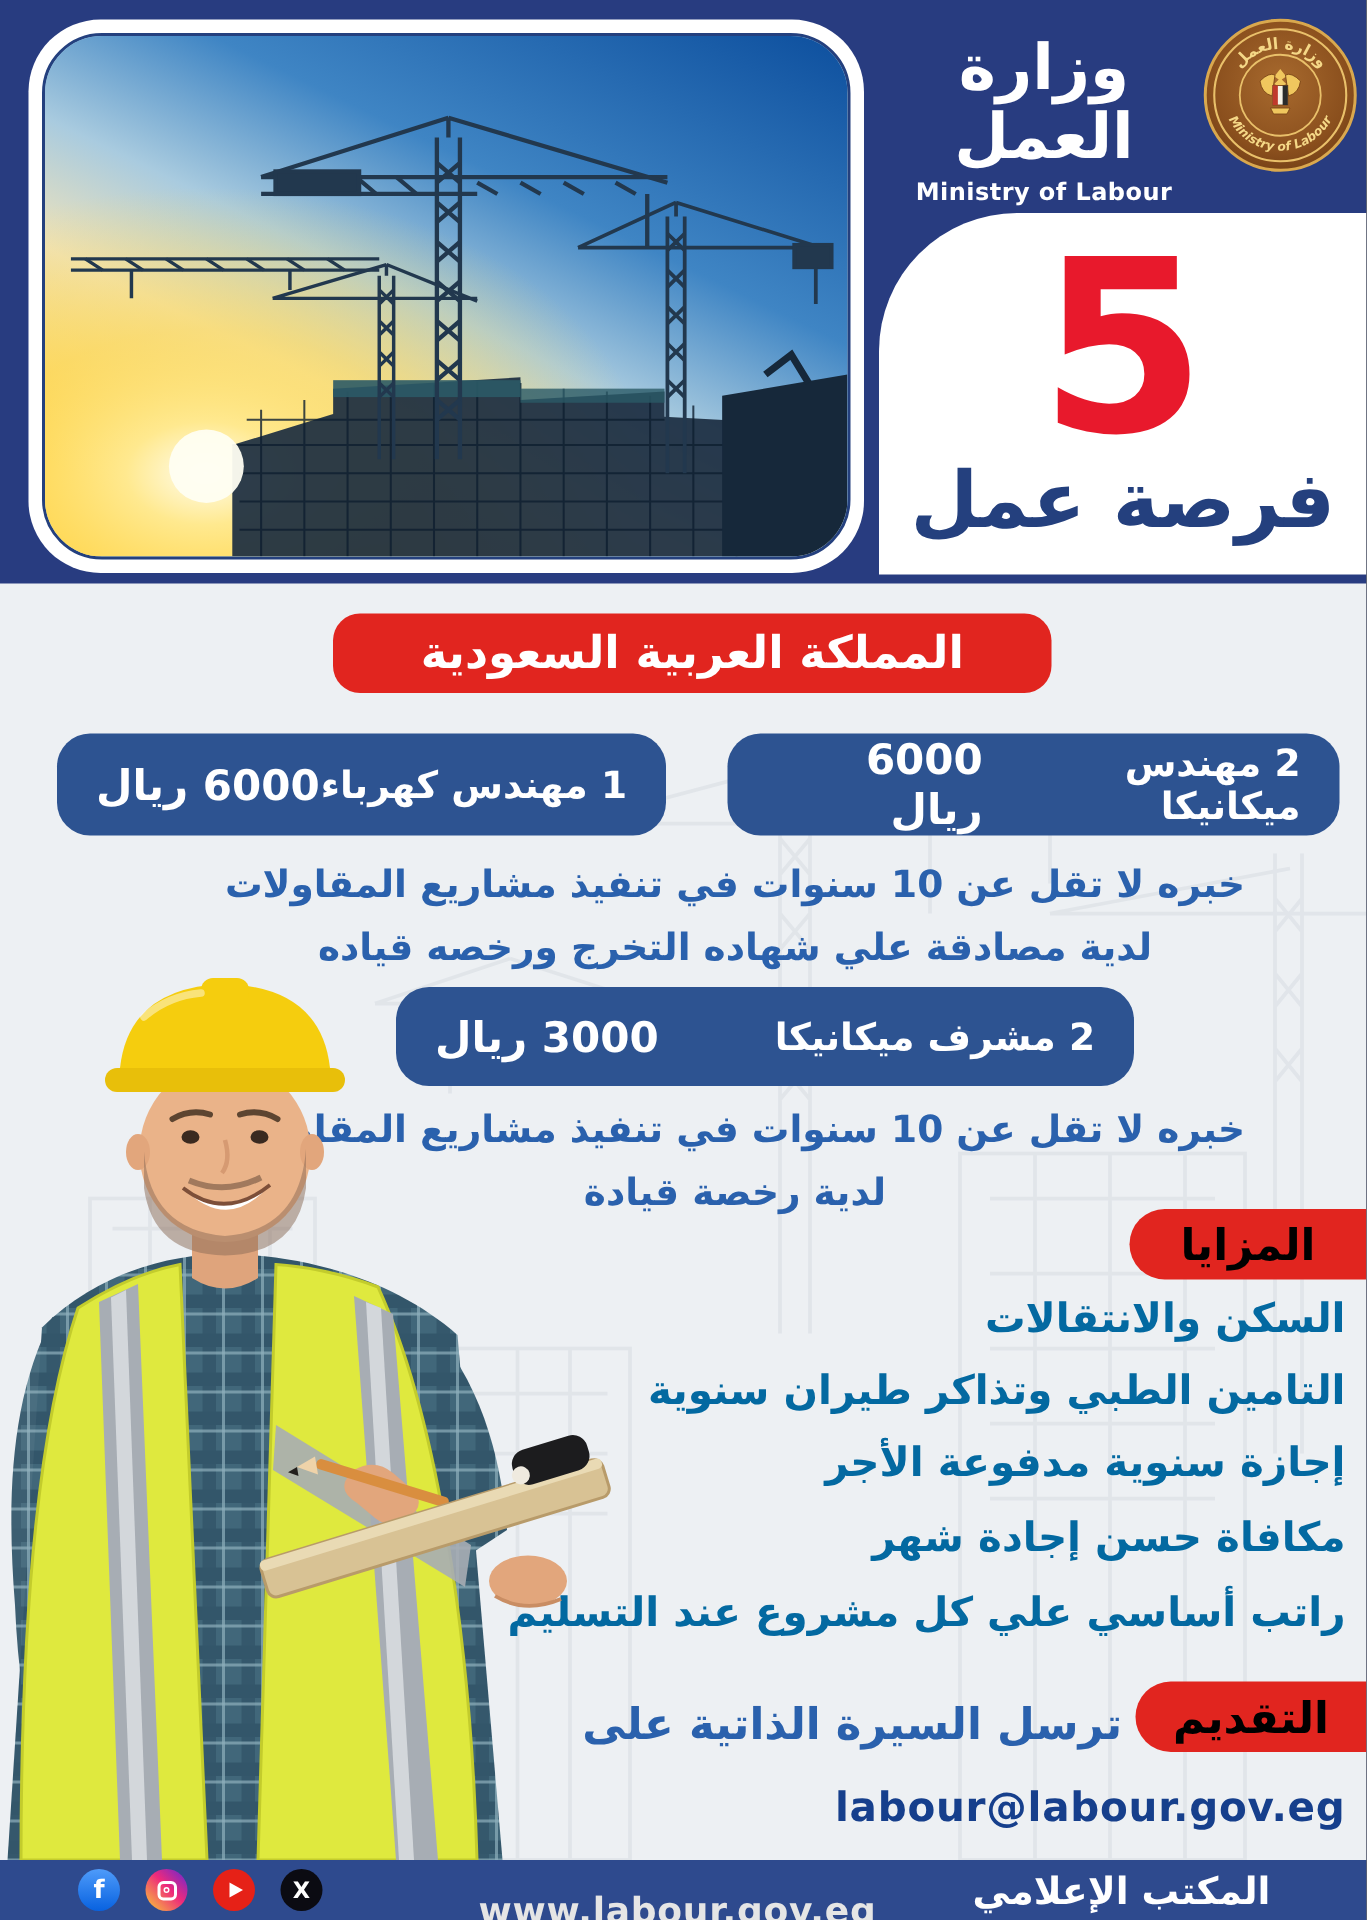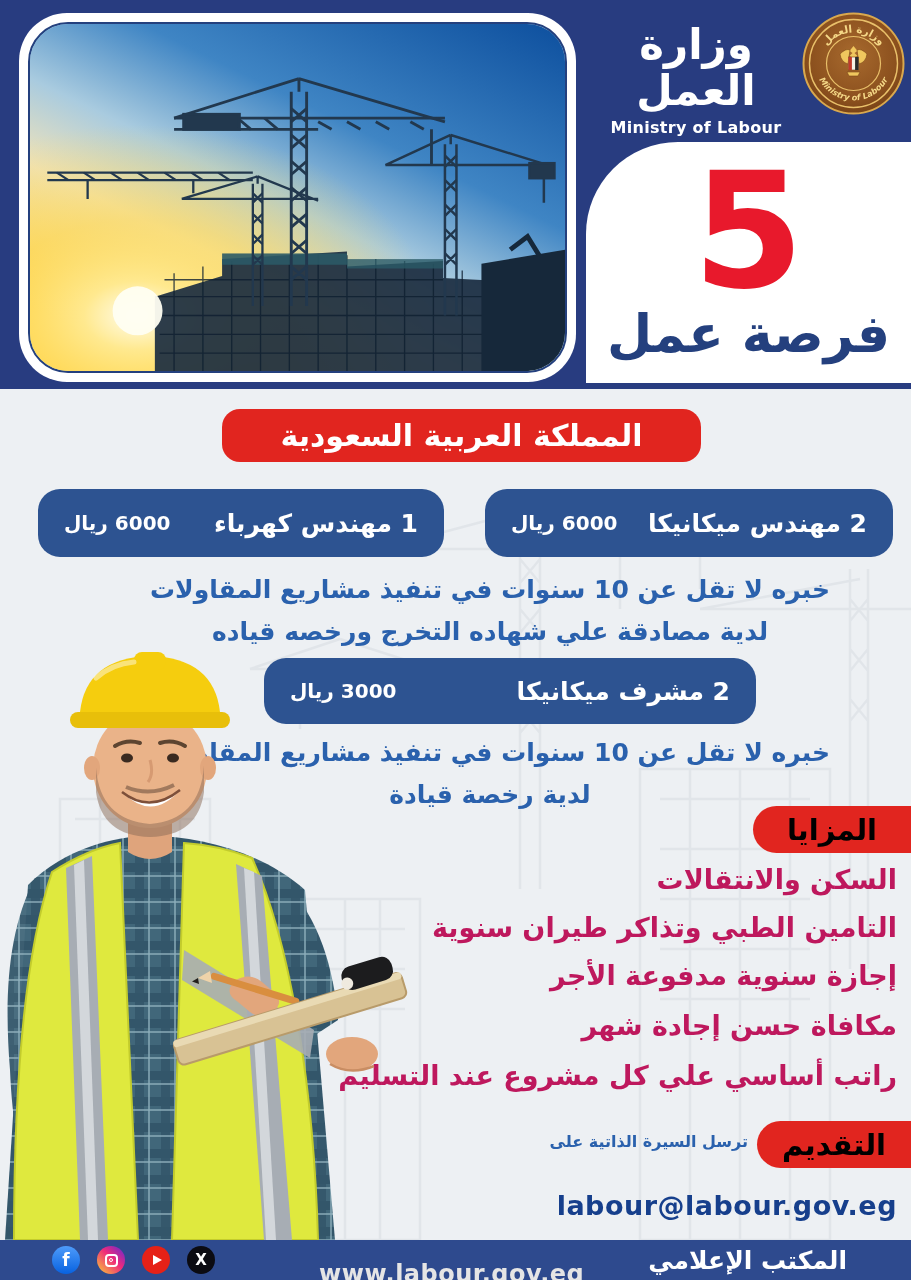--- a/index.html
+++ b/index.html
@@ -37,37 +37,37 @@
     position:absolute; left:222px; top:20px; width:479px; height:53px;
     background:#e1251f; border-radius:18px; color:#fff; font-size:30px; font-weight:bold;
     display:flex; align-items:center; justify-content:center;
   }
   .pill {
     position:absolute; height:68px; background:#2d5391; border-radius:22px;
     color:#fff; font-weight:bold; display:flex; align-items:center;
     justify-content:space-between; padding:0 26px;
   }
   .pill .job-title { font-size:25px; }
-  .pill .job-salary { font-size:20px;text-align:right; }
+  .pill .job-salary { font-size:28px;text-align:right; }
   .pill-mech { left:485px; top:100px; width:408px; }
   .pill-elec { left:38px;  top:100px; width:406px; }
   .pill-sup  { left:264px; top:269px; width:492px; height:66px; }
   .req { position:absolute; text-align:center; color:#2a61ad; font-weight:bold; font-size:25px; }
   .req div { margin-bottom:13px; }
   .req-1 { left:70px; top:186px; width:840px; }
   .req-2 { left:120px; top:349px; width:740px; }
   .side-badge {
     position:absolute; background:#e1251f; color:#000000; font-weight:bold; font-size:29px;
     border-radius:24px 0 0 24px; display:flex; align-items:center; justify-content:center;
   }
   .benefits-badge { left:753px; top:417px; width:158px; height:47px; }
   .apply-badge   { left:757px; top:732px; width:154px; height:47px; }
-  .benefit { position:absolute; right:14px; color:#be185d; font-weight:bold; font-size:27px; white-space:nowrap; }
+  .benefit { position:absolute; right:14px; color:#0369a1; font-weight:bold; font-size:27px; white-space:nowrap; }
   .b1 { top:475px; } .b2 { top:523px; } .b3 { top:571px; } .b4 { top:621px; } .b5 { top:671px; }
-  .apply-text { position:absolute; right:163px; top:743px; color:#2a61ad; font-weight:bold; font-size:16px; white-space:nowrap; }
+  .apply-text { position:absolute; right:163px; top:743px; color:#2a61ad; font-weight:bold; font-size:29px; white-space:nowrap; }
   .apply-email { position:absolute; right:14px; top:801px; color:#163f8c; font-weight:bold; font-size:27px; letter-spacing:.5px; }
   .worker { position:absolute; left:0; top:261px; width:420px; height:590px; }
   .worker svg { display:block; width:100%; height:100%; }
   
   .footer-bar {
     position:absolute; left:0; top:1240px; width:911px; height:40px; background:#2e4a8e;
     display:flex; align-items:center; justify-content:space-between; padding:0 64px 0 52px;
   }
   .social-row { display:flex; gap:17px; align-items:center; }
   .s-icon { width:28px; height:28px; border-radius:50%; display:flex; align-items:center; justify-content:center; position:relative; }

